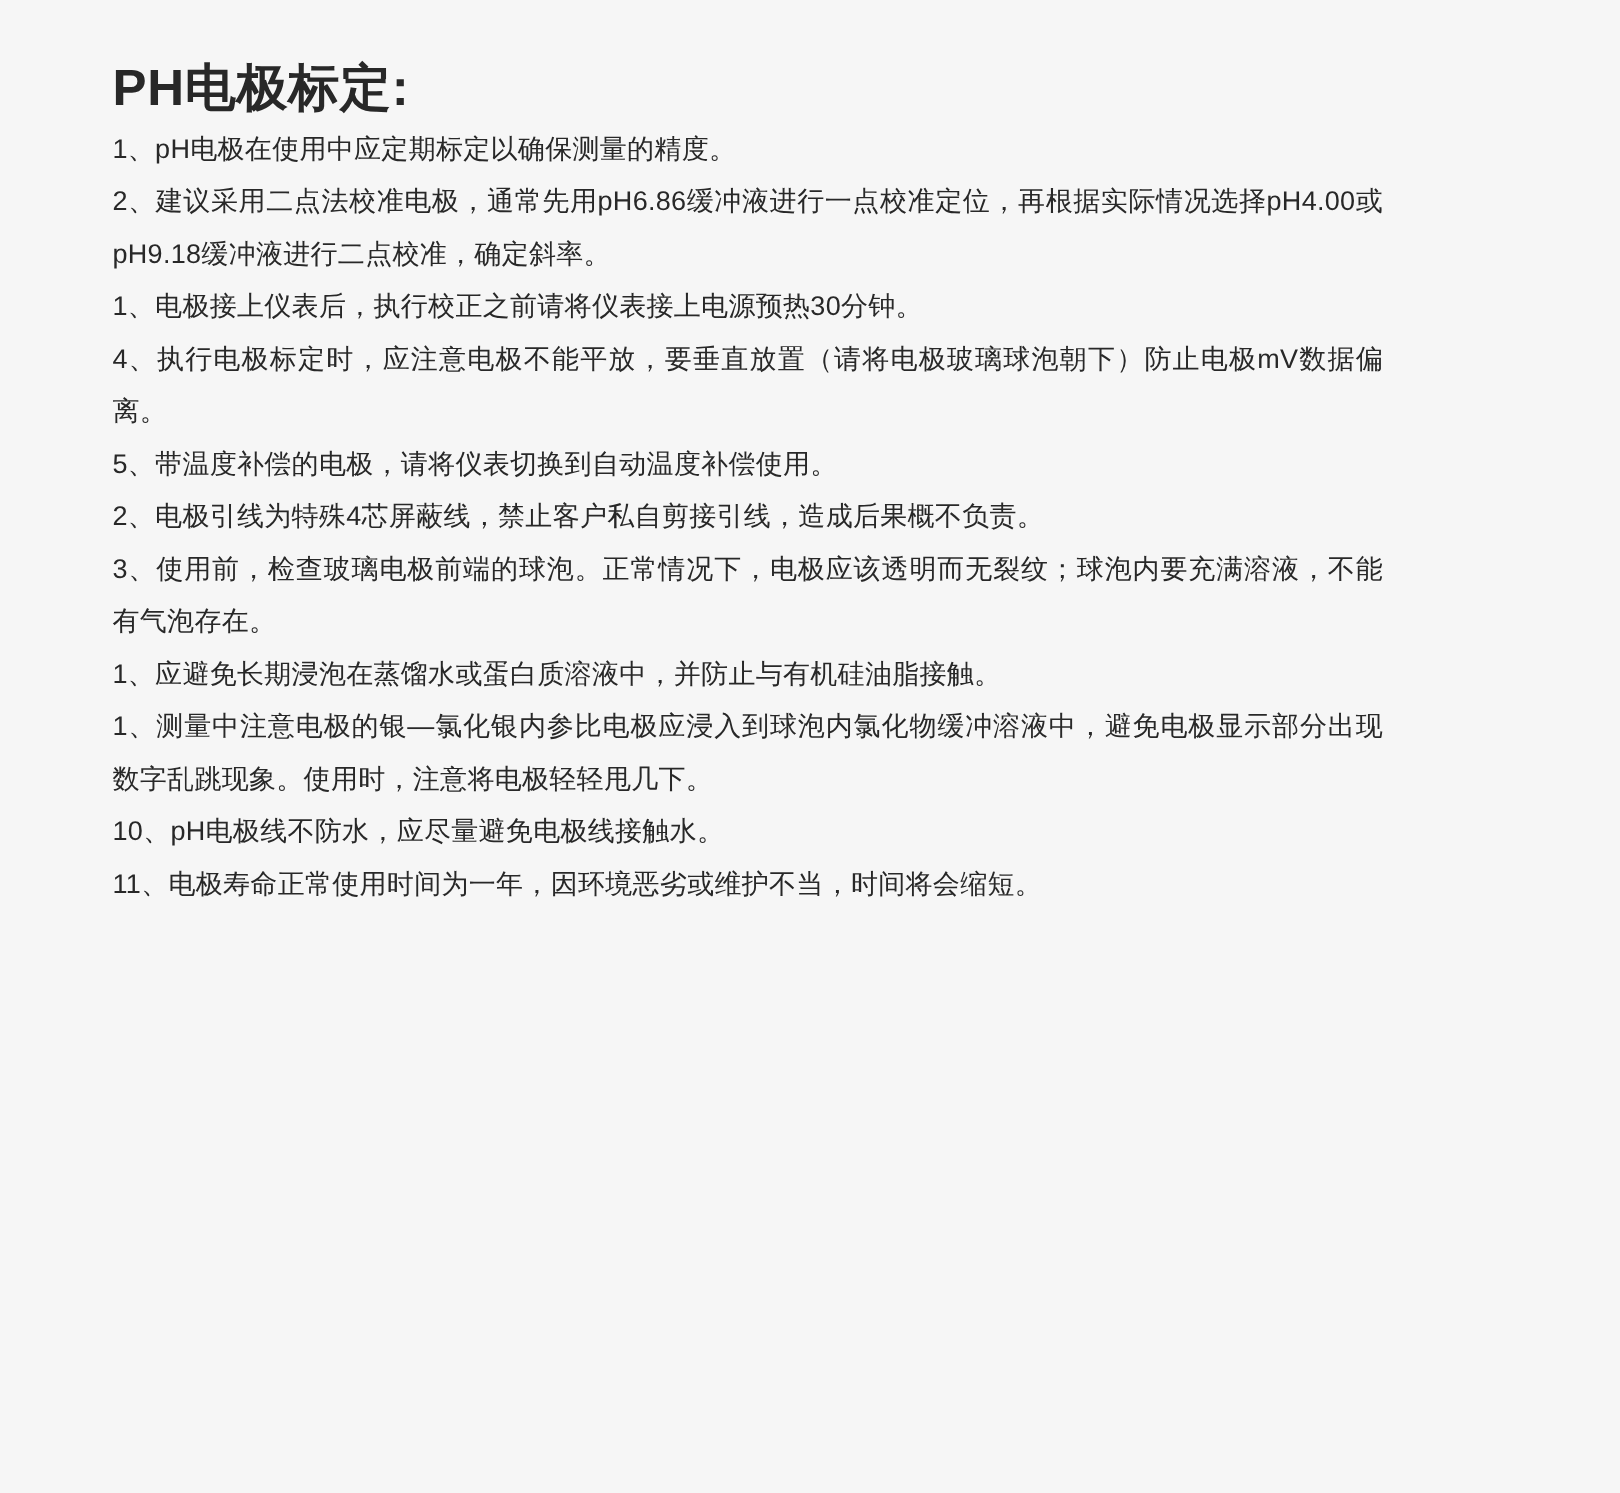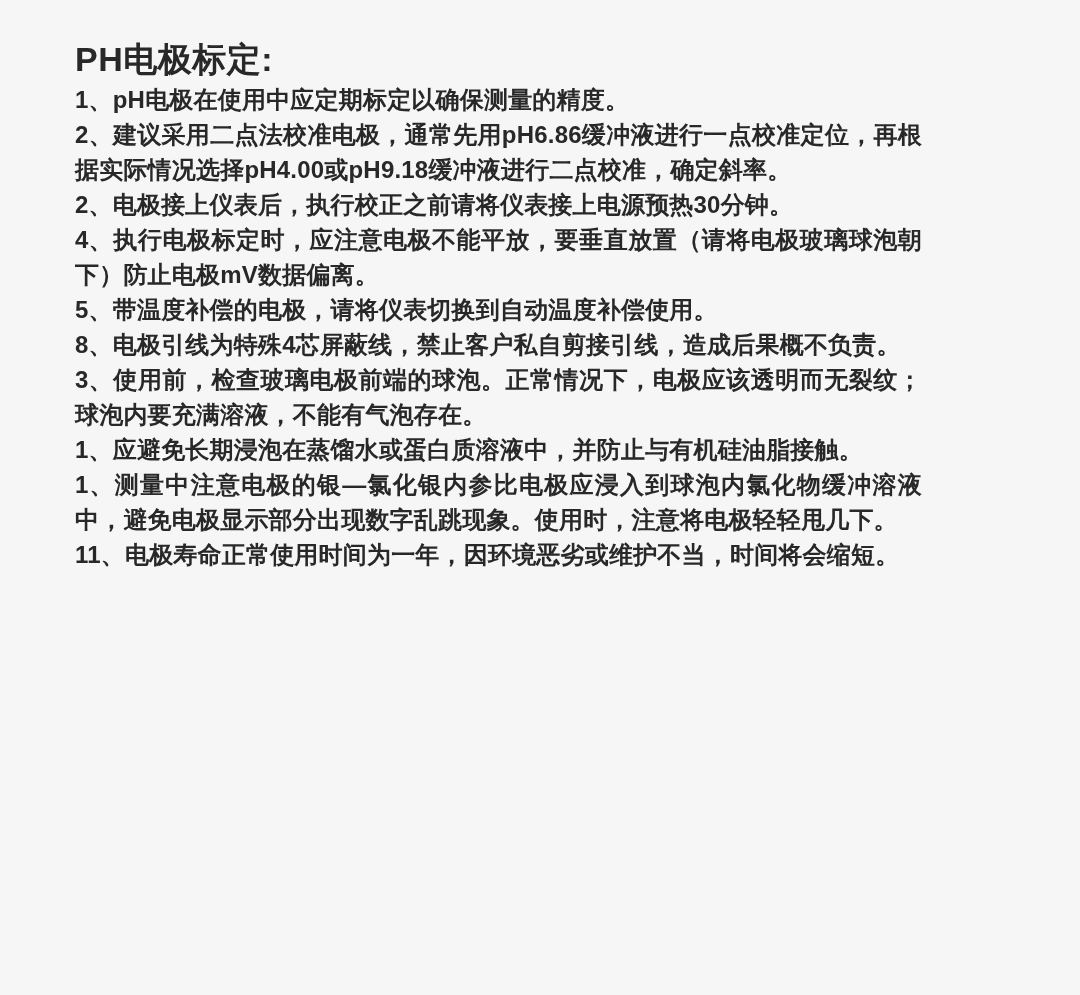--- a/index.html
+++ b/index.html
@@ -24,42 +24,43 @@
     font-size: 34px;
     line-height: 46px;
     font-weight: 700;
     letter-spacing: 0.5px;
   }
   .section-title.second {
     margin-top: 26px;
   }
   .item {
     margin: 0;
-    font-size: 24px;
+    font-size: 18px;
     line-height: 35px;
-    font-weight: 700;
+    font-weight: 400;
     text-align: justify;
     letter-spacing: 0.2px;
   }
 </style>
 </head>
 <body style="background: rgb(246, 246, 246); color: rgb(40, 40, 40);">
 
 <div class="page">
 
   <section>
     <h2 class="section-title">PH电极标定:</h2>
     <p class="item">1、pH电极在使用中应定期标定以确保测量的精度。</p>
     <p class="item">2、建议采用二点法校准电极，通常先用pH6.86缓冲液进行一点校准定位，再根据实际情况选择pH4.00或pH9.18缓冲液进行二点校准，确定斜率。</p>
-    <p class="item">2、电极接上仪表后，执行校正之前请将仪表接上电源预热30分钟。</p>
+    <p class="item">1、电极接上仪表后，执行校正之前请将仪表接上电源预热30分钟。</p>
     <p class="item">4、执行电极标定时，应注意电极不能平放，要垂直放置（请将电极玻璃球泡朝下）防止电极mV数据偏离。</p>
     <p class="item">5、带温度补偿的电极，请将仪表切换到自动温度补偿使用。</p>
   </section>
 
   <section>
-    <p class="item">8、电极引线为特殊4芯屏蔽线，禁止客户私自剪接引线，造成后果概不负责。</p>
+    <p class="item">2、电极引线为特殊4芯屏蔽线，禁止客户私自剪接引线，造成后果概不负责。</p>
     <p class="item">3、使用前，检查玻璃电极前端的球泡。正常情况下，电极应该透明而无裂纹；球泡内要充满溶液，不能有气泡存在。</p>
     <p class="item">1、应避免长期浸泡在蒸馏水或蛋白质溶液中，并防止与有机硅油脂接触。</p>
     <p class="item">1、测量中注意电极的银—氯化银内参比电极应浸入到球泡内氯化物缓冲溶液中，避免电极显示部分出现数字乱跳现象。使用时，注意将电极轻轻甩几下。</p>
+    <p class="item">10、pH电极线不防水，应尽量避免电极线接触水。</p>
     <p class="item">11、电极寿命正常使用时间为一年，因环境恶劣或维护不当，时间将会缩短。</p>
   </section>
 
 </div>
 
 </body></html>

